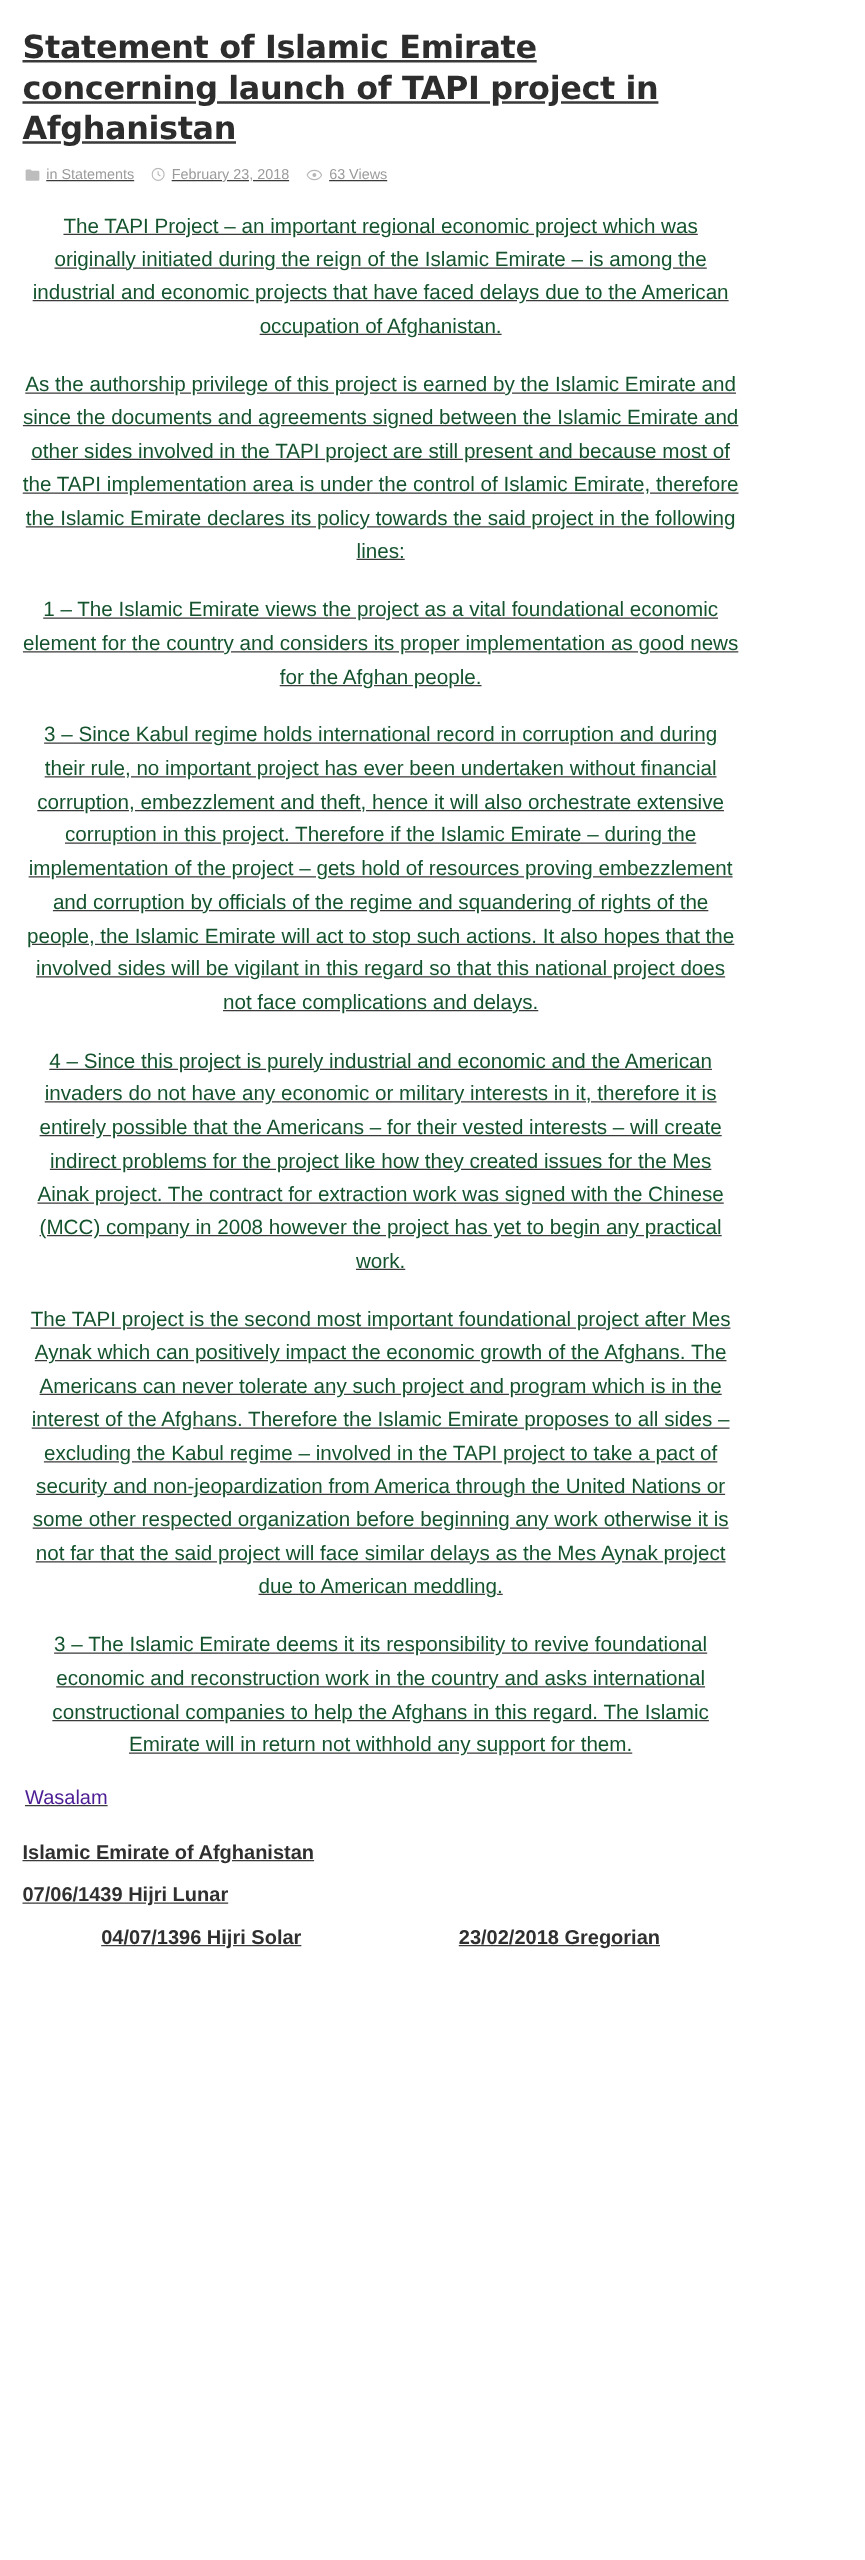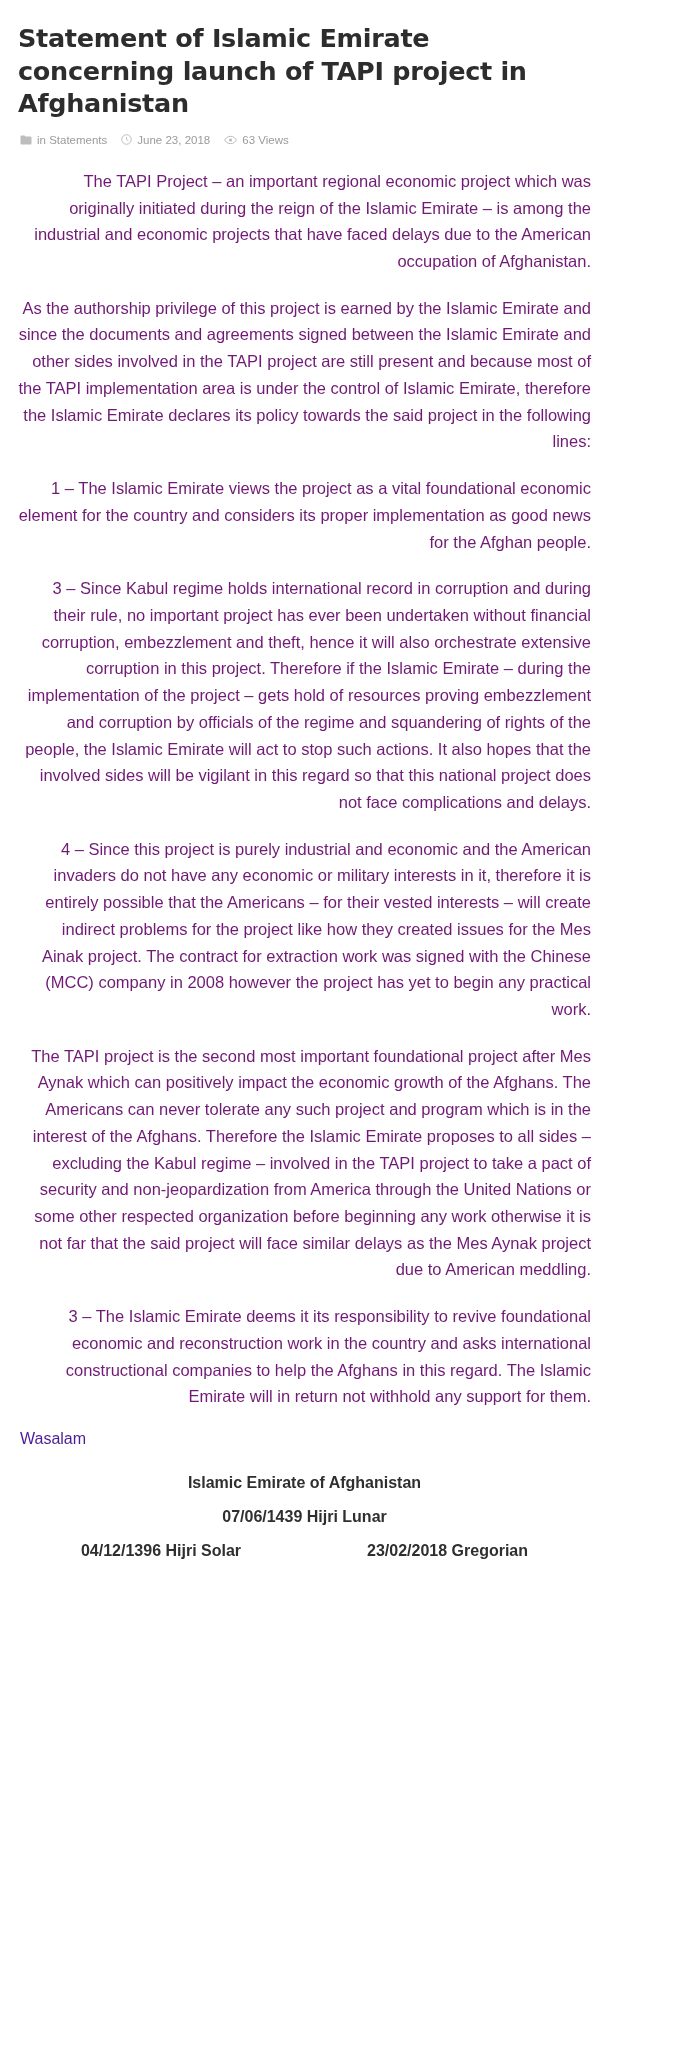--- a/index.html
+++ b/index.html
@@ -10,20 +10,21 @@
   body {
     width: 692px;
     font-family: "Liberation Sans", sans-serif;
     color: #3a3a3a;
     -webkit-font-smoothing: antialiased;
   }
   .page {
     width: 609px;
     box-sizing: border-box;
     padding: 22px 18px 26px 18px;
+    text-decoration: underline;
   }
   .article-title {
     font-family: "DejaVu Sans", sans-serif;
     font-size: 25.5px;
     line-height: 1.28;
     font-weight: bold;
     color: #2d2d2d;
     letter-spacing: -0.3px;
     margin: 0 0 14px 0;
     max-width: 620px;
@@ -41,30 +42,29 @@
     align-items: center;
     gap: 5px;
     white-space: nowrap;
     justify-content: center;
   }
   .meta-item svg { display: block; }
   .folder-ico { color: #b8b8b8; }
   .body-text p {
     font-size: 16.5px;
     line-height: 1.62;
-    color: #701a75;
+    color: #14532d;
     margin: 0 0 20px 0;
     max-width: 660px;
-    text-align: right;
+    text-align: center;
   }
   .sig {
     margin-top: 26px;
   }
   .sig .line {
-    text-align: center;
     font-weight: bold;
     font-size: 16px;
     color: #2f2f2f;
     margin-bottom: 16px;
   }
   .sig .dual {
     display: flex;
     justify-content: space-around;
     font-weight: bold;
     font-size: 16px;
@@ -93,21 +93,21 @@
       </span>
       <span>in Statements</span>
     </span>
     <span class="meta-item">
       <span>
         <svg width="11" height="11" viewBox="0 0 12 12">
             <circle cx="6" cy="6" r="5.2" fill="none" stroke="#b8b8b8" stroke-width="1"></circle>
             <path d="M6 3.2V6l2 1.4" fill="none" stroke="#b8b8b8" stroke-width="1"></path>
           </svg>
       </span>
-      <span>June 23, 2018</span>
+      <span>February 23, 2018</span>
     </span>
     <span class="meta-item">
       <span>
         <svg width="13" height="10" viewBox="0 0 14 10">
             <path d="M7 1C3.4 1 1.2 4 0.7 5c0.5 1 2.7 4 6.3 4s5.8-3 6.3-4C12.8 4 10.6 1 7 1z" fill="none" stroke="#b8b8b8" stroke-width="1"></path>
             <circle cx="7" cy="5" r="1.7" fill="#b8b8b8"></circle>
           </svg>
       </span>
       <span>63 Views</span>
     </span>
@@ -122,18 +122,18 @@
     <p>The TAPI project is the second most important foundational project after Mes Aynak which can positively impact the economic growth of the Afghans. The Americans can never tolerate any such project and program which is in the interest of the Afghans. Therefore the Islamic Emirate proposes to all sides – excluding the Kabul regime – involved in the TAPI project to take a pact of security and non-jeopardization from America through the United Nations or some other respected organization before beginning any work otherwise it is not far that the said project will face similar delays as the Mes Aynak project due to American meddling.</p>
     <p>3 – The Islamic Emirate deems it its responsibility to revive foundational economic and reconstruction work in the country and asks international constructional companies to help the Afghans in this regard. The Islamic Emirate will in return not withhold any support for them.</p>
   </div>
 
   <div class="wasalam">Wasalam</div>
 
   <div class="sig">
     <div class="line">Islamic Emirate of Afghanistan</div>
     <div class="line">07/06/1439 Hijri Lunar</div>
     <div class="dual">
-      <span>04/12/1396 Hijri Solar</span>
+      <span>04/07/1396 Hijri Solar</span>
       <span>23/02/2018 Gregorian</span>
     </div>
   </div>
 
 </div>
 
 </body></html>

